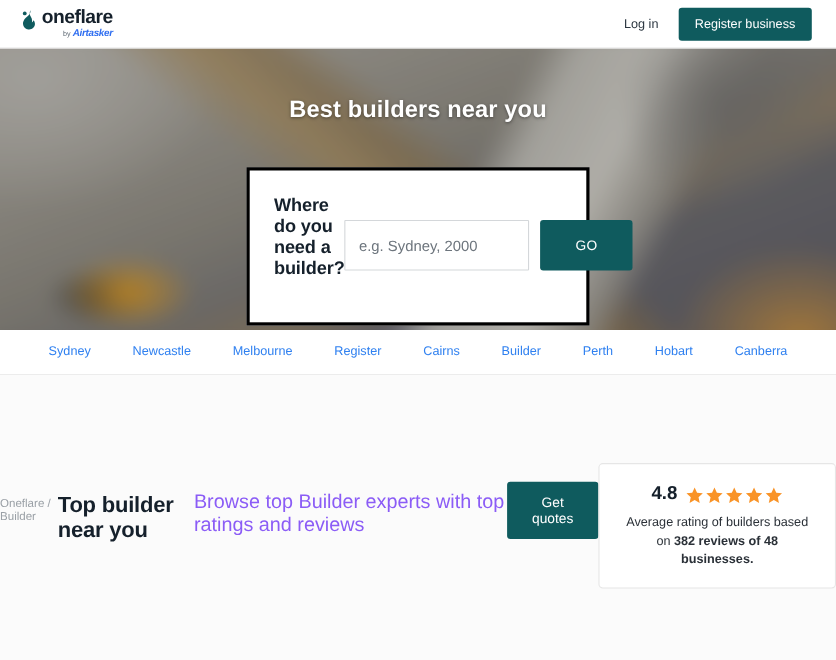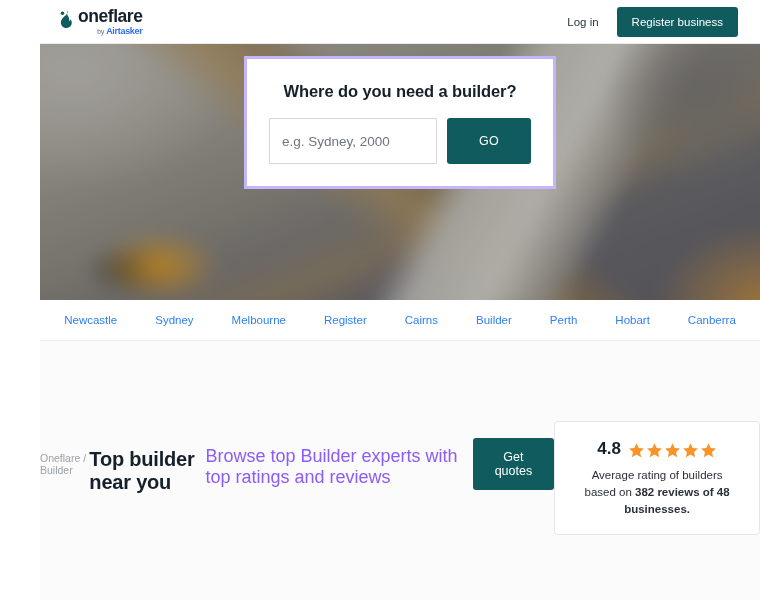--- a/index.html
+++ b/index.html
@@ -6,21 +6,21 @@
   * { box-sizing: border-box; }
   html, body {
     margin: 0; padding: 0;
     width: 760px; height: 600px;
     overflow: hidden;
     background: #ffffff;
     font-family: "Liberation Sans", sans-serif;
     -webkit-font-smoothing: antialiased;
   }
 
-  .page { width: 760px; height: 600px; position: relative; background: #ffffff; padding-left: 40px; }
+  .page { width: 760px; height: 600px; position: relative; background: #ffffff; }
 
   
   .header {
     height: 44px;
     background: #ffffff;
     display: flex;
     align-items: center;
     justify-content: space-between;
     padding: 0 22px 0 18px;
     position: relative;
@@ -38,21 +38,21 @@
     line-height: 17px;
   }
   .logo-sub {
     display: flex; align-items: baseline; gap: 2px;
     justify-content: flex-end;
     margin-top: 2px;
   }
   .logo-by { font-size: 6.5px; color: #5a6570; font-weight: normal; }
   .logo-airtasker {
     font-size: 9px; font-weight: bold; color: #2f6ef0;
-    letter-spacing: -0.3px; 
+    letter-spacing: -0.3px; font-style: italic;
   }
 
   .header-right { display: flex; align-items: center; gap: 16px; }
   .login-link {
     font-size: 11.5px; color: #2b3640; text-decoration: none;
     cursor: pointer; padding: 4px 2px;
   }
   .register-btn {
     background: #0f5b5e; color: #ffffff;
     font-size: 11.5px;
@@ -97,26 +97,26 @@
   }
   .hero-title {
     margin: 43px 0 0 0;
     font-size: 21.5px;
     font-weight: bold;
     color: #ffffff;
     letter-spacing: 0.1px;
     text-shadow: 0 1px 3px rgba(0,0,0,0.45);
   }
   .search-card {
-    margin-top: 12px;
+    margin-top: 40px;
     width: 312px;
     background: #ffffff;
-    border: 3px solid #c4b5fd;
+    border: 3px solid #000000;
     padding: 20px 22px 22px 22px;
-    display: flex; flex-direction: column; align-items: center;
+    display: flex; flex-direction: row; align-items: center;
   }
   .search-card-title {
     font-size: 16.5px;
     font-weight: bold;
     color: #15202b;
     margin: 3px 0 17px 0;
     letter-spacing: -0.1px;
   }
   .search-row { display: flex; align-items: stretch; gap: 10px; width: 100%; }
   .search-input {
@@ -228,34 +228,35 @@
       <a class="login-link">Log in</a>
       <button class="register-btn">Register business</button>
     </div>
   </div>
 
   <div class="hero">
     <div class="hero-photo"></div>
     <div class="hero-dim"></div>
 
     <div class="hero-inner">
+      <h1 class="hero-title">Best builders near you</h1>
 
       <div class="search-card">
         <div class="search-card-title">Where do you need a builder?</div>
         <div class="search-row">
           <input class="search-input" type="text" placeholder="e.g. Sydney, 2000" style="">
           <button class="go-btn">GO</button>
         </div>
       </div>
     </div>
   </div>
 
   <div class="city-bar">
+    <a class="city-link">Sydney</a>
     <a class="city-link">Newcastle</a>
-    <a class="city-link">Sydney</a>
     <a class="city-link">Melbourne</a>
     <a class="city-link">Register</a>
     <a class="city-link">Cairns</a>
     <a class="city-link">Builder</a>
     <a class="city-link">Perth</a>
     <a class="city-link">Hobart</a>
     <a class="city-link">Canberra</a>
   </div>
 
   <div class="main">

